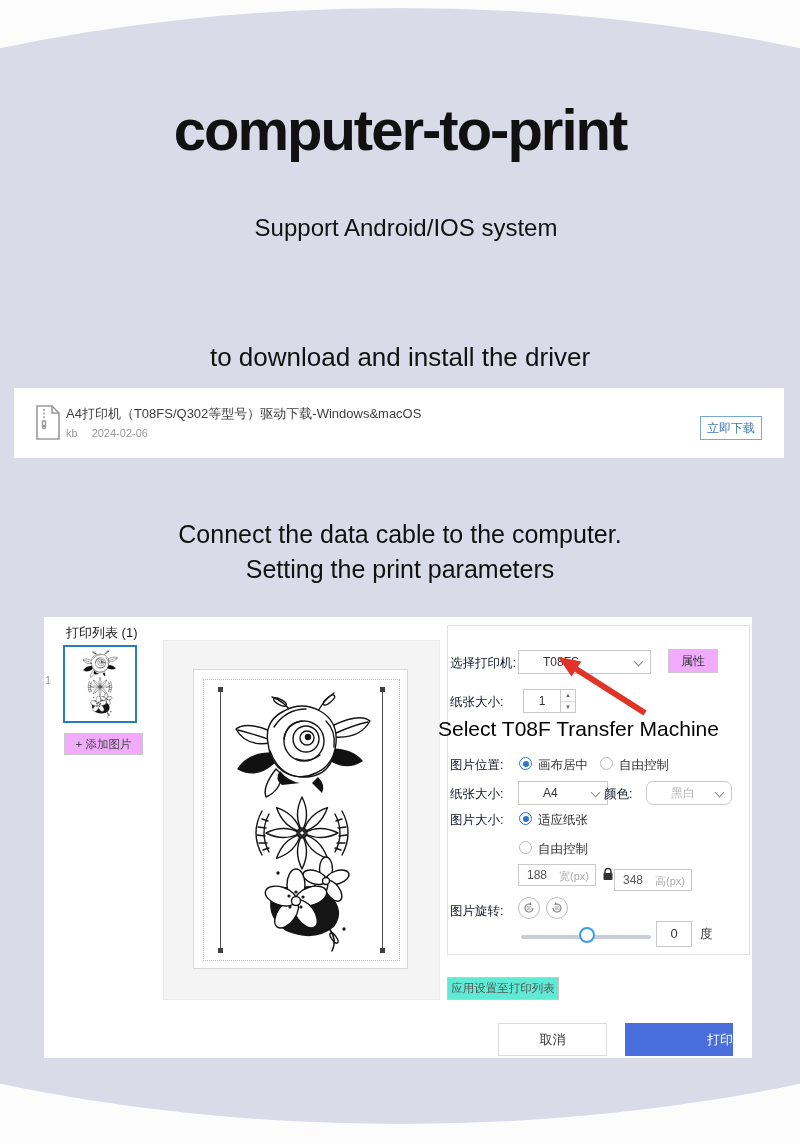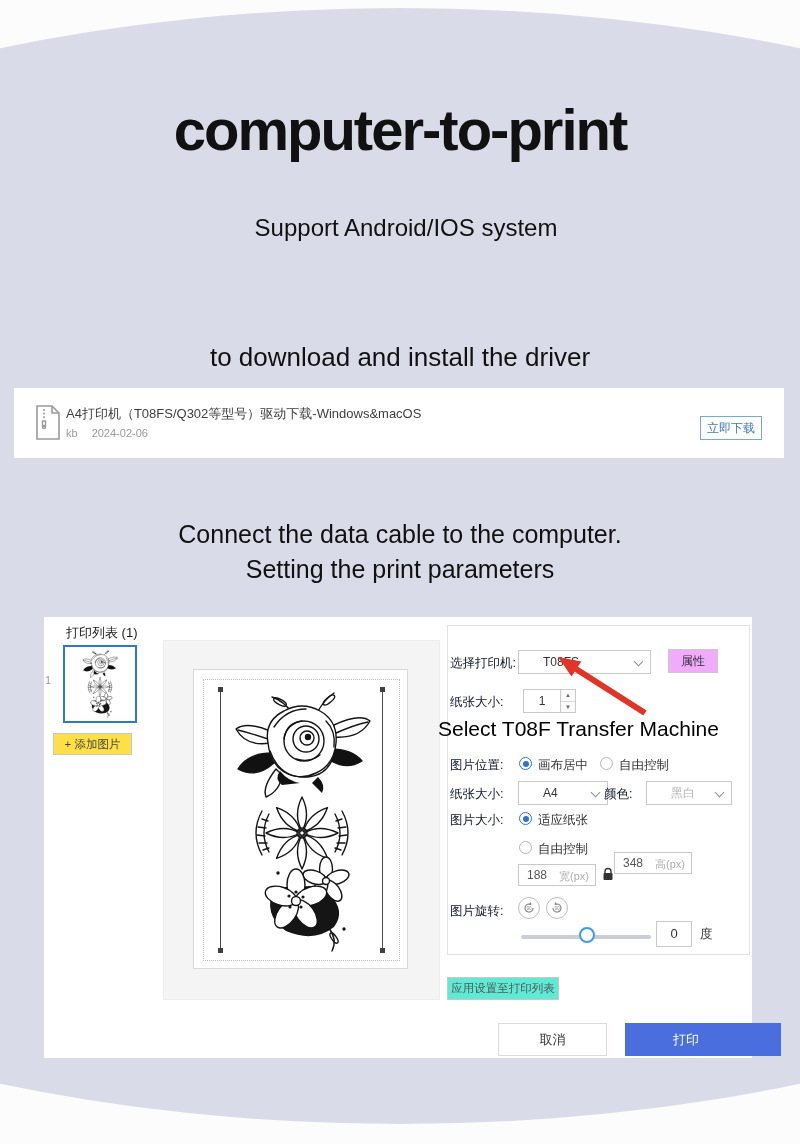--- a/index.html
+++ b/index.html
@@ -23,22 +23,22 @@
   .file-meta span{margin-right:14px;}
   .dl-btn{position:absolute;left:686px;top:28px;width:62px;height:24px;background:#fff;
           border:1px solid #7ba7d7;color:#3c7ab8;font-size:12px;line-height:22px;text-align:center;box-sizing:border-box;}
 
   
   .dialog{left:44px;top:617px;width:708px;height:441px;background:#ffffff;}
   .list-title{position:absolute;left:22px;top:7px;font-size:13px;color:#1a1a1a;}
   .list-index{position:absolute;left:1px;top:57px;font-size:11px;color:#9a9a9a;}
   .thumb{position:absolute;left:19px;top:28px;width:74px;height:78px;box-sizing:border-box;
          border:2px solid #2a7cbe;background:#fff;display:flex;align-items:center;justify-content:center;}
-  .add-btn{position:absolute;left:9px;top:116px;width:79px;height:22px;box-sizing:border-box;border:1px solid #c8c8c8;
-           background:#fde047;font-size:11.5px;color:#444;text-align:center;line-height:20px;}
+  .add-btn{position:absolute;left:20px;top:116px;width:79px;height:22px;box-sizing:border-box;border:1px solid #c8c8c8;
+           background:#f0abfc;font-size:11.5px;color:#444;text-align:center;line-height:20px;}
   .preview{position:absolute;left:119px;top:23px;width:277px;height:360px;background:#f4f4f5;border:1px solid #ececec;box-sizing:border-box;}
   .page-sheet{position:absolute;left:29px;top:28px;width:215px;height:300px;background:#fff;border:1px solid #d8d8d8;box-sizing:border-box;}
   .dotted-rect{position:absolute;left:9px;top:9px;width:195px;height:280px;border:1px dotted #bcbcbc;}
   .vline{position:absolute;width:1px;background:#4a4a4a;top:19px;height:261px;}
   .vl-l{left:26px;} .vl-r{left:188px;}
   .handle{position:absolute;width:5px;height:5px;background:#3f3f3f;}
   .art{position:absolute;left:28px;top:21px;}
 
   .panel{position:absolute;left:403px;top:8px;width:303px;height:330px;border:1px solid #e2e2e2;box-sizing:border-box;background:#fff;}
   .lbl{position:absolute;left:2px;width:66px;text-align:left;font-size:12.5px;color:#0f172a;}
@@ -58,21 +58,21 @@
   .track{position:absolute;left:73px;top:309px;width:130px;height:4px;border-radius:2px;background:#c9cdd6;}
   .thumb-dot{position:absolute;left:131px;top:301px;width:16px;height:16px;border-radius:50%;background:#fff;border:2px solid #3f9bea;box-sizing:border-box;}
   .deg-box{position:absolute;left:208px;top:295px;width:36px;height:26px;box-sizing:border-box;border:1px solid #c9c9c9;background:#fff;
            font-size:13px;color:#333;text-align:center;line-height:24px;}
   .deg-unit{position:absolute;left:252px;top:300px;font-size:12.5px;color:#333;}
   .apply-btn{position:absolute;left:403px;top:360px;width:112px;height:23px;box-sizing:border-box;border:1px solid #c8c8c8;background:#5eead4;
              font-size:11.5px;color:#555;text-align:center;line-height:21px;}
   .cancel-btn{position:absolute;left:454px;top:406px;width:109px;height:33px;box-sizing:border-box;border:1px solid #dcdcdc;background:#fff;
               font-size:13px;color:#333;text-align:center;line-height:31px;}
   .print-btn{position:absolute;left:581px;top:406px;width:108px;height:33px;background:#4a6ede;border:none;
-             font-size:13px;color:#fff;text-align:left;line-height:33px;padding-left:48px;}
+             font-size:13px;color:#fff;text-align:right;line-height:33px;}
 
   .ann-text{left:438px;top:717px;font-size:21px;color:#000;white-space:nowrap;z-index:5;}
   .red-arrow{left:520px;top:645px;z-index:5;}
   .stepper{position:absolute;left:113px;top:63px;width:15px;height:24px;box-sizing:border-box;border:1px solid #c9c9c9;border-left:none;background:#fafafa;}
   .stepper span{display:block;height:11px;font-size:6px;color:#666;text-align:center;line-height:11px;}
   .stepper span:first-child{border-bottom:1px solid #d8d8d8;}
 </style>
 </head>
 <body>
 
@@ -218,40 +218,40 @@
       <div class="rlab" style="left:90px;top:131px;">画布居中</div>
       <div class="radio off" style="left:152px;top:131px;"></div>
       <div class="rlab" style="left:171px;top:131px;">自由控制</div>
 
       <div class="lbl" style="top:160px;">纸张大小:</div>
       <div class="sel" style="left:70px;top:155px;width:90px;">
         <span>A4</span>
         <span class="chev"></span>
       </div>
       <div class="lbl" style="left:156px;top:160px;width:40px;">颜色:</div>
-      <div class="sel" style="left:198px;top:155px;width:86px;color:#b3b3b3;">
+      <div class="sel" style="left:198px;top:155px;width:86px;color:#b3b3b3;border-radius:7px;">
         <span>黑白</span>
         <span class="chev"></span>
       </div>
 
       <div class="lbl" style="top:186px;">图片大小:</div>
       <div class="radio on" style="left:71px;top:186px;"></div>
       <div class="rlab" style="left:90px;top:186px;">适应纸张</div>
       <div class="radio off" style="left:71px;top:215px;"></div>
       <div class="rlab" style="left:90px;top:215px;">自由控制</div>
 
       <div class="field" style="left:70px;top:238px;width:78px;">
         <span class="val">188</span>
         <span class="suf">宽(px)</span>
       </div>
       <svg style="position:absolute;left:154px;top:241px;" width="12" height="14" viewBox="0 0 12 14">
         <path d="M3 6 V4.5 a3 3 0 0 1 6 0 V6" fill="none" stroke="#333" stroke-width="1.4"></path>
         <rect x="1.5" y="6" width="9" height="7" rx="1" fill="#333"></rect>
       </svg>
-      <div class="field" style="left:166px;top:226px;width:78px;">
+      <div class="field" style="left:166px;top:243px;width:78px;">
         <span class="val">348</span>
         <span class="suf">高(px)</span>
       </div>
 
       <div class="lbl" style="top:277px;">图片旋转:</div>
       <div class="rot-btn" style="left:70px;top:271px;">
         <svg width="14" height="14" viewBox="0 0 14 14">
             <path d="M11 7 a4 4 0 1 1 -2 -3.4" fill="none" stroke="#8a8a8a" stroke-width="1.2"></path>
             <path d="M9 1 L9.4 4 L6.6 3.2 Z" fill="#8a8a8a"></path>
             <text x="7" y="9" font-size="4.6" fill="#8a8a8a" text-anchor="middle">90</text>

